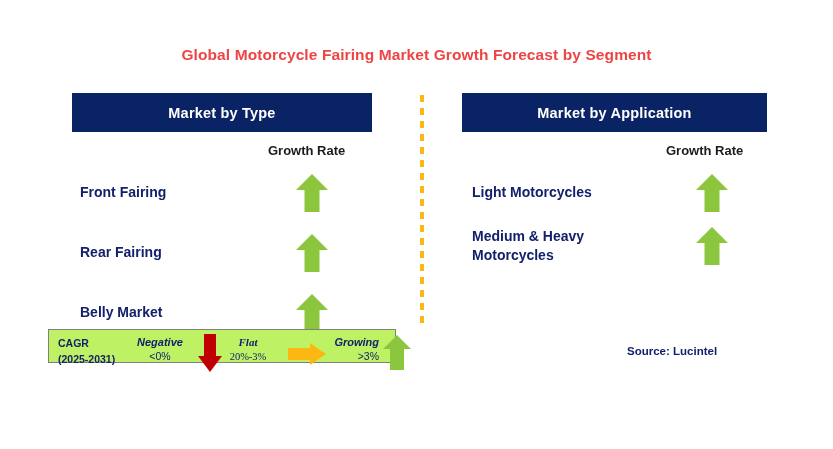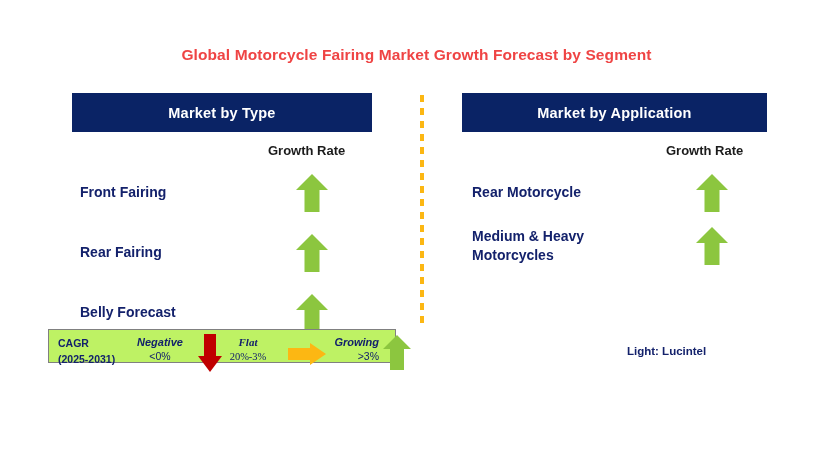--- a/index.html
+++ b/index.html
@@ -209,21 +209,21 @@
       <div class="row">
         <div class="row-label">Rear Fairing</div>
         <div class="row-arrow arrow-up-green">
           <svg width="34" height="40" viewBox="0 0 34 40" aria-hidden="true">
             <polygon points="17,1 33,17 24.5,17 24.5,39 9.5,39 9.5,17 1,17" fill="#8cc63f"></polygon>
           </svg>
         </div>
       </div>
 
       <div class="row">
-        <div class="row-label">Belly Forecast</div>
+        <div class="row-label">Belly Market</div>
         <div class="row-arrow arrow-up-green">
           <svg width="34" height="40" viewBox="0 0 34 40" aria-hidden="true">
             <polygon points="17,1 33,17 24.5,17 24.5,39 9.5,39 9.5,17 1,17" fill="#8cc63f"></polygon>
           </svg>
         </div>
       </div>
 
     </div>
   </div>
 
@@ -231,21 +231,21 @@
 
   <div class="panel right">
 
     <div class="panel-header">Market by Application</div>
 
     <div class="growth-rate-label">Growth Rate</div>
 
     <div class="rows">
 
       <div class="row">
-        <div class="row-label">Rear Motorcycle</div>
+        <div class="row-label">Light Motorcycles</div>
         <div class="row-arrow arrow-up-green">
           <svg width="34" height="40" viewBox="0 0 34 40" aria-hidden="true">
             <polygon points="17,1 33,17 24.5,17 24.5,39 9.5,39 9.5,17 1,17" fill="#8cc63f"></polygon>
           </svg>
         </div>
       </div>
 
       <div class="row">
         <div class="row-label">Medium &amp; Heavy Motorcycles</div>
         <div class="row-arrow arrow-up-green">
@@ -292,15 +292,15 @@
       </div>
       <div class="legend-arrow grow">
         <svg width="30" height="37" viewBox="0 0 30 37" aria-hidden="true">
           <polygon points="15,1 29,15 22,15 22,36 8,36 8,15 1,15" fill="#8cc63f"></polygon>
         </svg>
       </div>
 
     </div>
   </div>
 
-  <div class="source">Light: Lucintel</div>
+  <div class="source">Source: Lucintel</div>
 
 </div>
 
 </body></html>

